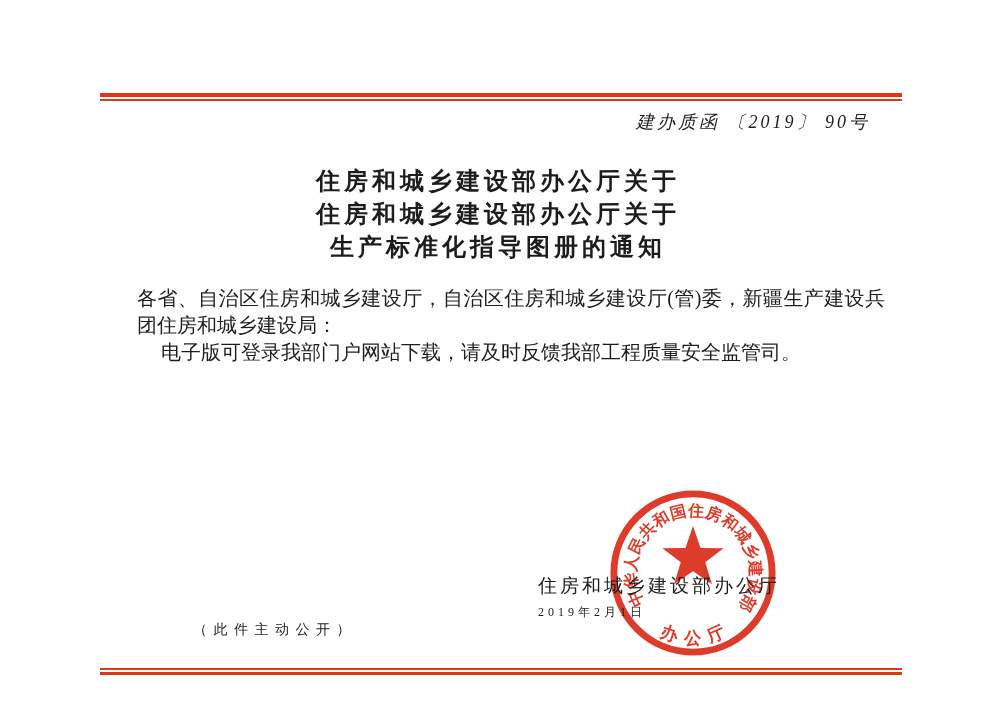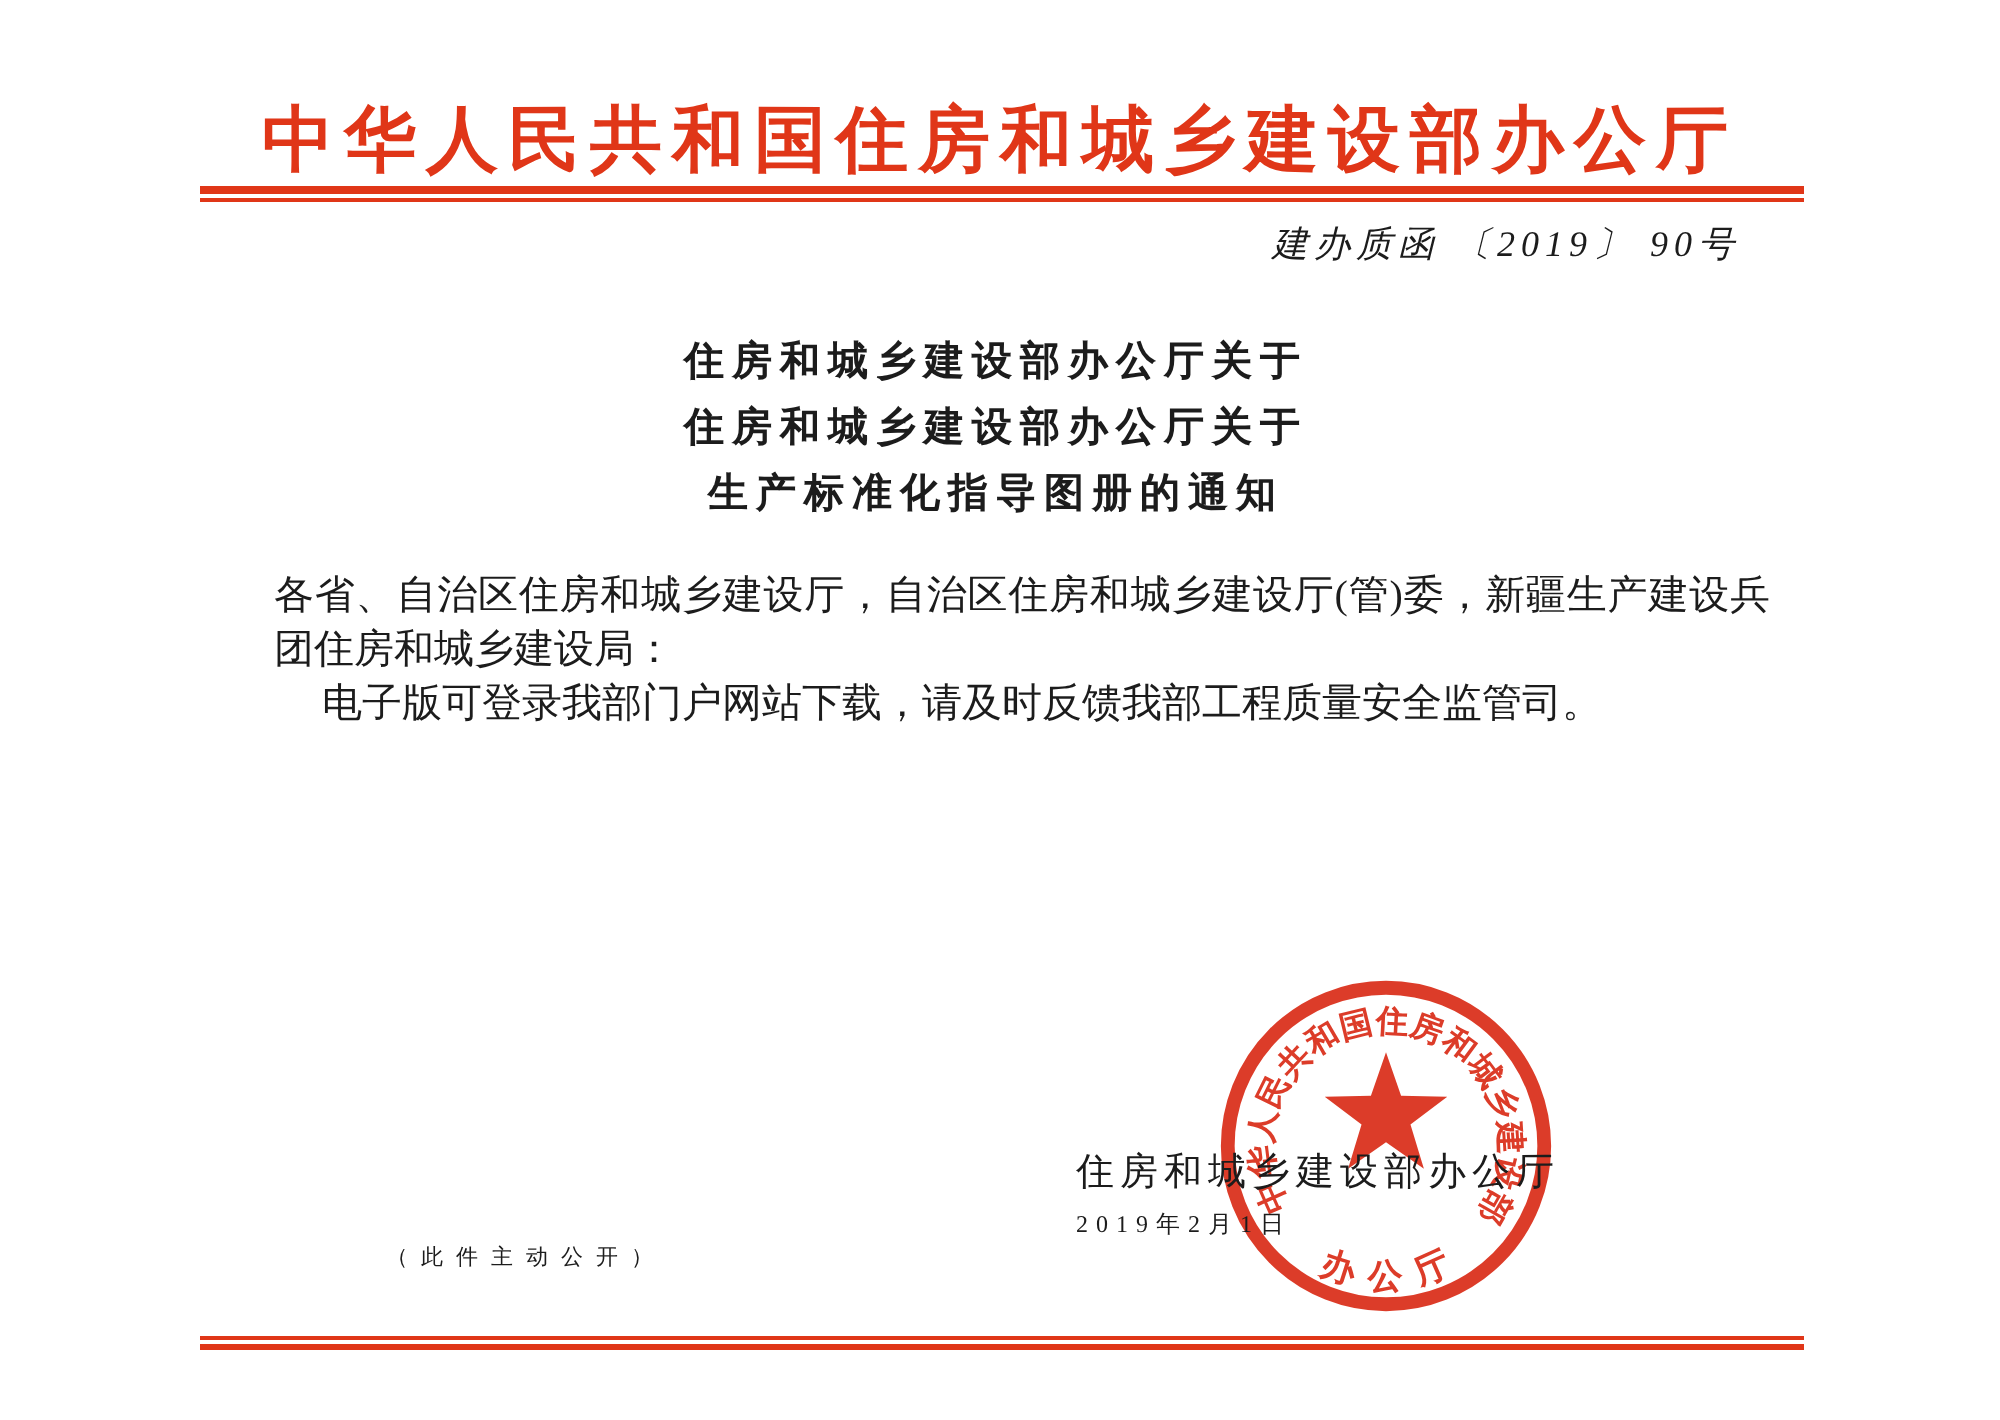--- a/index.html
+++ b/index.html
@@ -39,21 +39,21 @@
     top:110px;right:130px;
     font-size:18px;
     letter-spacing:3px;
     white-space:nowrap;
     font-style:italic;
   }
   .notice-title{
     position:absolute;
     top:165px;left:0;width:996px;
     text-align:center;
-    font-size:20px;
+    font-size:24px;
     font-weight:bold;
     letter-spacing:4px;
     line-height:33px;
   }
   .body-text{
     position:absolute;
     top:285px;left:137px;width:748px;
     font-size:20px;
     line-height:27px;
     text-align:justify;
@@ -86,38 +86,37 @@
   }
   .signature .date{
     margin-top:5px;
     font-size:12px;
     letter-spacing:4px;
     white-space:nowrap;
   }
   .footer-note{
     position:absolute;
     top:621px;left:193px;
-    font-size:11px;
+    font-size:14px;
     letter-spacing:6.5px;
     white-space:nowrap;
   }
   .rule-bottom{
     position:absolute;
     top:668px;left:100px;width:802px;
     height:2px;
     border-top:2px solid var(--red);
     border-bottom:3px solid var(--red);
   }
 </style>
 </head>
 <body>
 
 <div class="page">
 
-  <div class="letterhead">中华人民共和国住房和城乡建设部办公厅</div>
 
   <div class="rule-top"></div>
 
   <div class="doc-number">建办质函 〔2019〕 90号</div>
 
   <div class="notice-title">
     <div>住房和城乡建设部办公厅关于</div>
     <div>住房和城乡建设部办公厅关于</div>
     <div>生产标准化指导图册的通知</div>
   </div>

